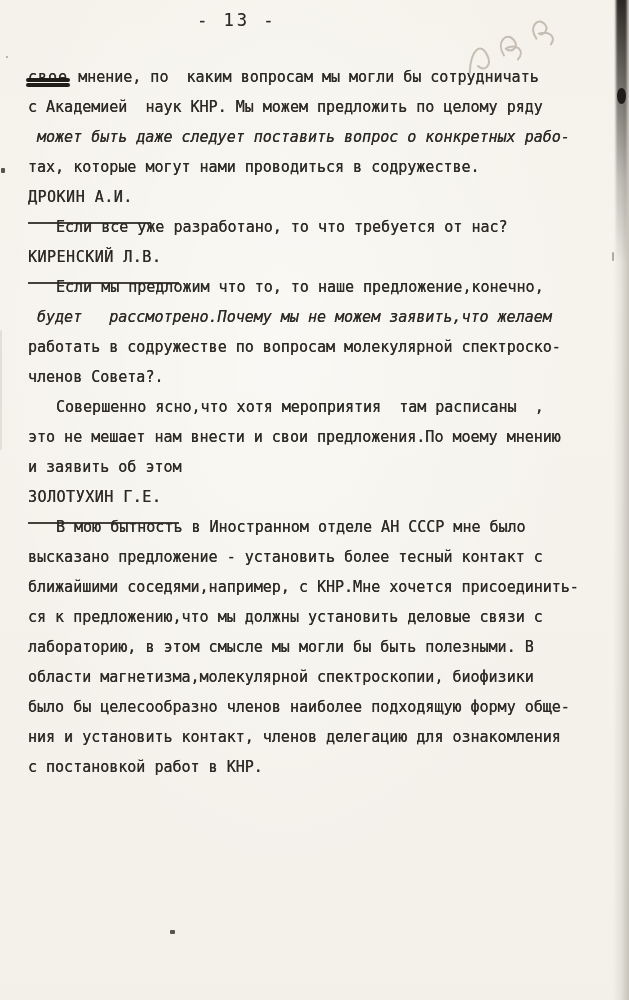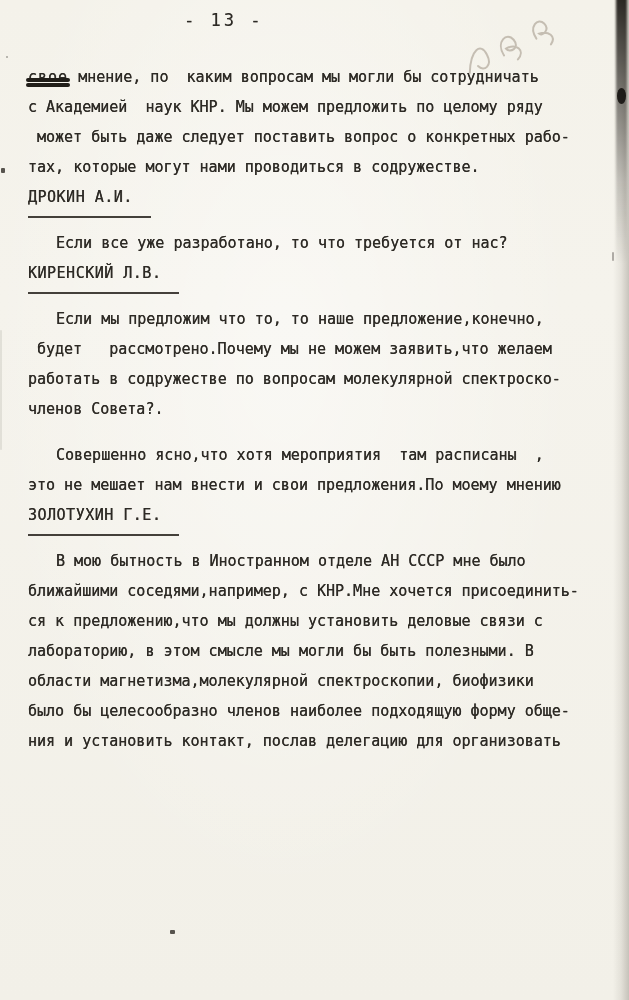--- a/index.html
+++ b/index.html
@@ -11,33 +11,33 @@
     background:#e8e5dd;
   }
   .page {
     position:relative; width:629px; height:1000px; overflow:hidden;
     background:
       radial-gradient(ellipse at 45% 35%, rgba(255,255,255,0.45) 0%, rgba(255,255,255,0) 60%),
       linear-gradient(to bottom, #f4f2ea 0%, var(--paper) 30%, #f2f0e8 100%);
     color:var(--ink);
   }
   .page-number {
-    position:absolute; left:184px; top:10px;
+    position:absolute; left:197px; top:10px;
     font-size:17px; letter-spacing:3px; white-space:pre;
     text-shadow:0.4px 0.4px 0 rgba(45,42,37,0.45);
   }
   .text-block { position:absolute; left:28px; top:62px; width:585px; }
   .line {
     height:30px; line-height:30px; font-size:15px; white-space:pre;
     text-shadow:0 0 0.6px rgba(45,42,37,0.85), 0.4px 0.4px 0 rgba(45,42,37,0.22);
   }
-  .ind { text-indent:28px;margin-top:16px; }
-  .ind-sm { text-indent:9px; }
+  .ind { text-indent:28px; }
+  .ind-sm { text-indent:9px;font-style:italic; }
   .speaker {
-    display:inline-block; padding-right:18px; padding-bottom:4px;
+    display:inline-block; padding-right:18px; padding-bottom:10px;
     border-bottom:2px solid rgba(43,39,33,0.88);
     letter-spacing:0.5px;
   }
   .struck { position:relative; font-weight:normal; margin-right:10px; letter-spacing:1px; }
   .struck::before, .struck::after {
     content:""; position:absolute; left:-2px; right:-2px; height:4px;
     background:#211e19; border-radius:2px;
   }
   .struck::before { top:10px; }
   .struck::after  { top:15px; }
@@ -90,29 +90,32 @@
     <div class="line ind">Если все уже разработано, то что требуется от нас?</div>
 
     <div class="line"><span class="speaker">КИРЕНСКИЙ Л.В.</span></div>
     <div class="line ind">Если мы предложим что то, то наше предложение,конечно,</div>
     <div class="line ind-sm">будет   рассмотрено.Почему мы не можем заявить,что желаем</div>
     <div class="line">работать в содружестве по вопросам молекулярной спектроско-</div>
     <div class="line">членов Совета?.</div>
 
     <div class="line ind">Совершенно ясно,что хотя мероприятия  там расписаны  ,</div>
     <div class="line">это не мешает нам внести и свои предложения.По моему мнению</div>
+    <div class="line">и заявить об этом</div>
 
     <div class="line"><span class="speaker">ЗОЛОТУХИН Г.Е.</span></div>
     <div class="line ind">В мою бытность в Иностранном отделе АН СССР мне было</div>
+    <div class="line">высказано предложение - установить более тесный контакт с</div>
     <div class="line">ближайшими соседями,например, с КНР.Мне хочется присоединить-</div>
     <div class="line">ся к предложению,что мы должны установить деловые связи с</div>
     <div class="line">лабораторию, в этом смысле мы могли бы быть полезными. В</div>
     <div class="line">области магнетизма,молекулярной спектроскопии, биофизики</div>
     <div class="line">было бы целесообразно членов наиболее подходящую форму обще-</div>
-    <div class="line">ния и установить контакт, послав делегацию для организовать</div>
+    <div class="line">ния и установить контакт, членов делегацию для ознакомления</div>
+    <div class="line">с постановкой работ в КНР.</div>
 
   </div>
 
   <div class="edge-right"></div>
   <div class="edge-streak"></div>
   <div class="edge-blob"></div>
   <div class="speck sp1"></div>
   <div class="speck sp2"></div>
   <div class="speck sp3"></div>
   <div class="speck sp4"></div>

